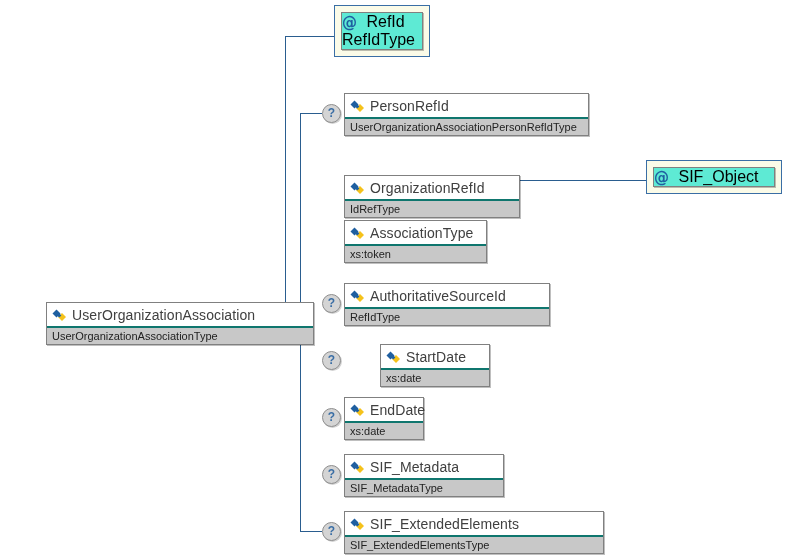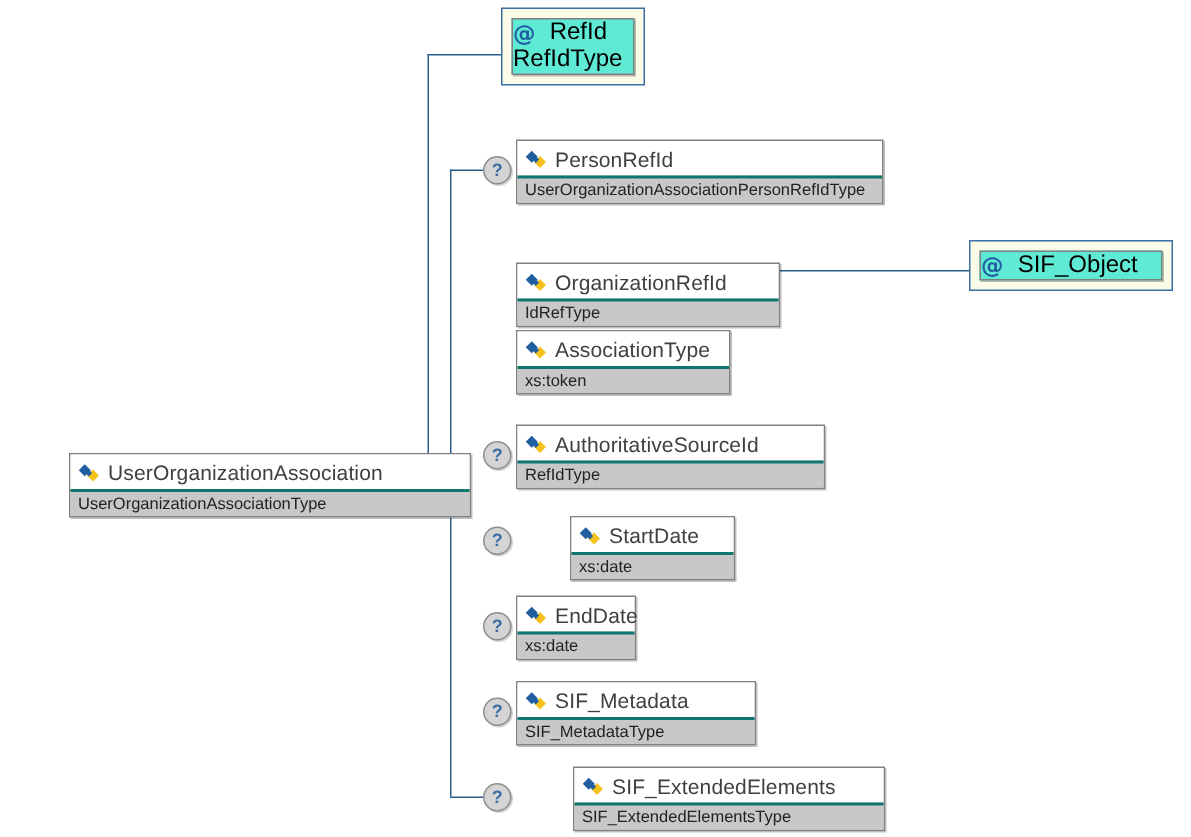--- a/index.html
+++ b/index.html
@@ -305,21 +305,21 @@
         </span>
         <span class="label">SIF_Metadata</span>
       </div>
       <div class="typerow">
         <span class="tlabel">SIF_MetadataType</span>
       </div>
     </div>
   </div>
 
   <div class="opt" style="left:322px; top:522px;">?</div>
-  <div class="node" style="left:344px; top:511px; width:208px;margin-left:38px;">
+  <div class="node" style="left:344px; top:511px; width:260px;">
     <div class="inner">
       <div class="namerow">
         <span class="icon">
           <svg width="15" height="15" viewBox="0 0 15 15">
             <polygon points="4.5,1.5 8.5,5.5 4.5,9.5 0.5,5.5" fill="#1f5fa0"></polygon>
             <polygon points="10,5 14,9 10,13 6,9" fill="#f5c21b"></polygon>
             <polygon points="7.2,5.2 9.4,7.4 7.2,9.6 5,7.4" fill="#1f5fa0"></polygon>
           </svg>
         </span>
         <span class="label">SIF_ExtendedElements</span>

